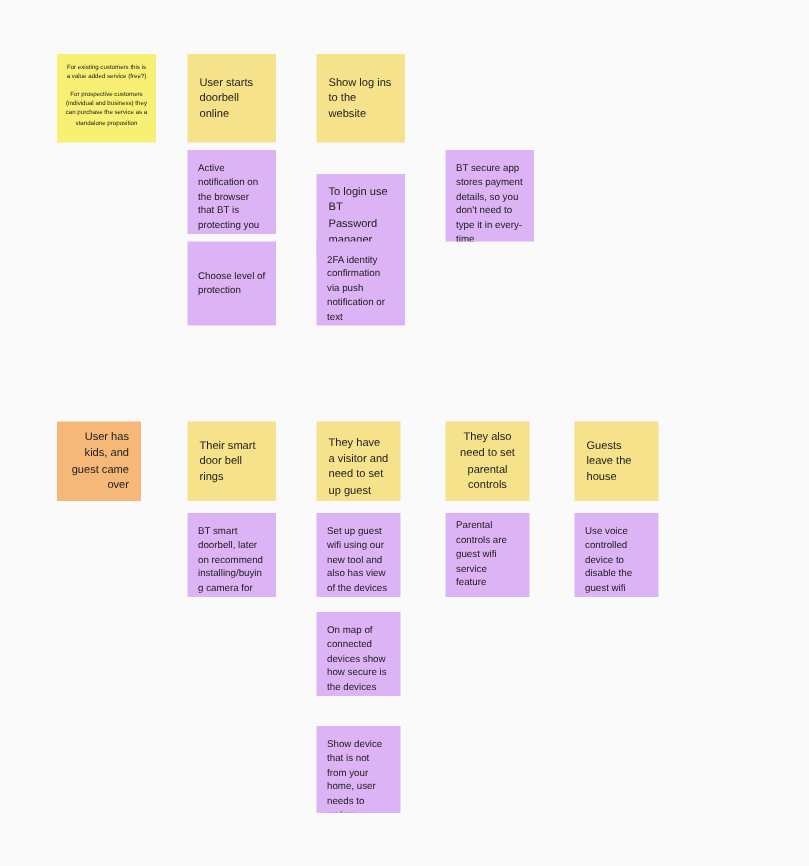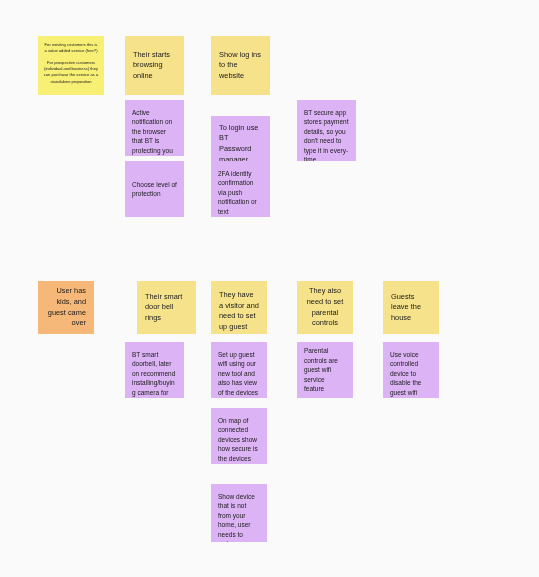--- a/index.html
+++ b/index.html
@@ -73,21 +73,21 @@
 <body>
 
 <div id="board">
 
   <div class="note note-pale note-legend" style="left:38px; top:36px; width:66px; height:59px;">
     <p>For existing customers this is a value added service (free?)</p>
     <p>For prospective customers (individual and business) they can purchase the service as a standalone proposition</p>
   </div>
 
   <div class="note note-yellow note-std align-mid" style="left:125px; top:36px; width:59px; height:59px;">
-    <span class="txt">Their starts browsing online</span>
+    <span class="txt">User starts doorbell online</span>
   </div>
   <div class="note note-purple note-sm align-top" style="left:125px; top:100px; width:59px; height:56px;">
     <span class="txt">Active notification on the browser that BT is protecting you online</span>
   </div>
   <div class="note note-purple note-sm align-mid" style="left:125px; top:161px; width:59px; height:56px;">
     <span class="txt">Choose level of protection</span>
   </div>
 
   <div class="note note-yellow note-std align-mid" style="left:211px; top:36px; width:59px; height:59px;">
     <span class="txt">Show log ins to the website</span>
@@ -101,21 +101,21 @@
 
   <div class="note note-purple note-sm align-top" style="left:297px; top:100px; width:59px; height:61px;">
     <span class="txt">BT secure app stores payment details, so you don't need to type it in every-time</span>
   </div>
 
 
   <div class="note note-orange note-std align-mid" style="left:38px; top:281px; width:56px; height:53px;">
     <span class="txt">User has kids, and guest came over</span>
   </div>
 
-  <div class="note note-yellow note-std align-mid" style="left:125px; top:281px; width:59px; height:53px;margin-left:12px;">
+  <div class="note note-yellow note-std align-mid" style="left:125px; top:281px; width:59px; height:53px;">
     <span class="txt">Their smart door bell rings</span>
   </div>
   <div class="note note-purple note-sm align-top" style="left:125px; top:342px; width:59px; height:56px;">
     <span class="txt">BT smart doorbell, later on recommend installing/buying camera for backdoor</span>
   </div>
 
   <div class="note note-yellow note-std align-top" style="left:211px; top:281px; width:56px; height:53px;">
     <span class="txt">They have a visitor and need to set up guest wifi</span>
   </div>
   <div class="note note-purple note-sm align-top" style="left:211px; top:342px; width:56px; height:56px;">

